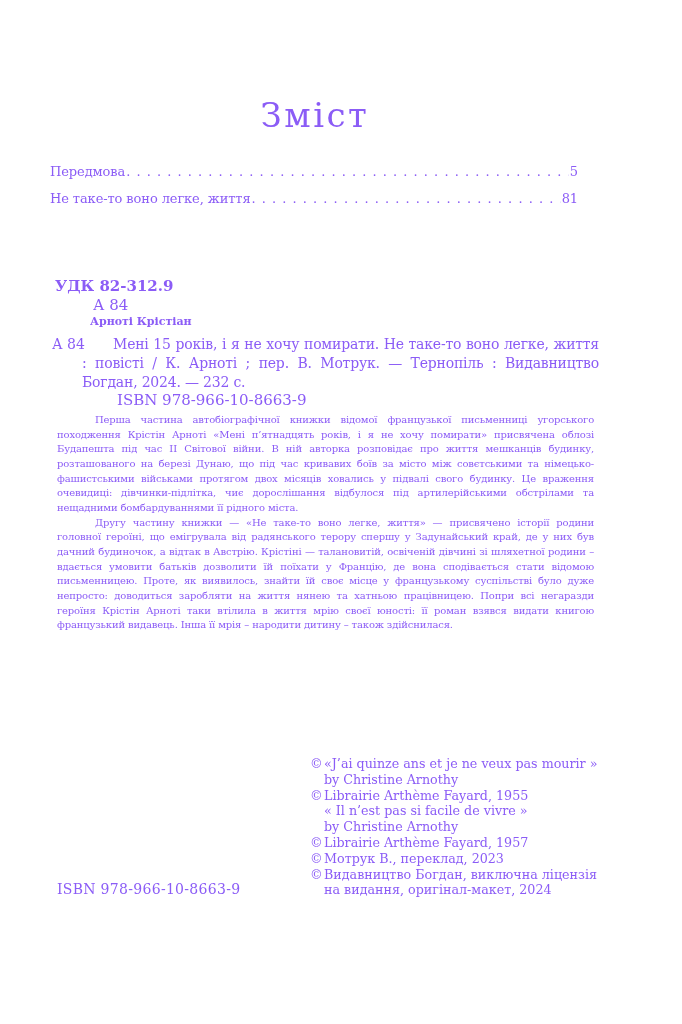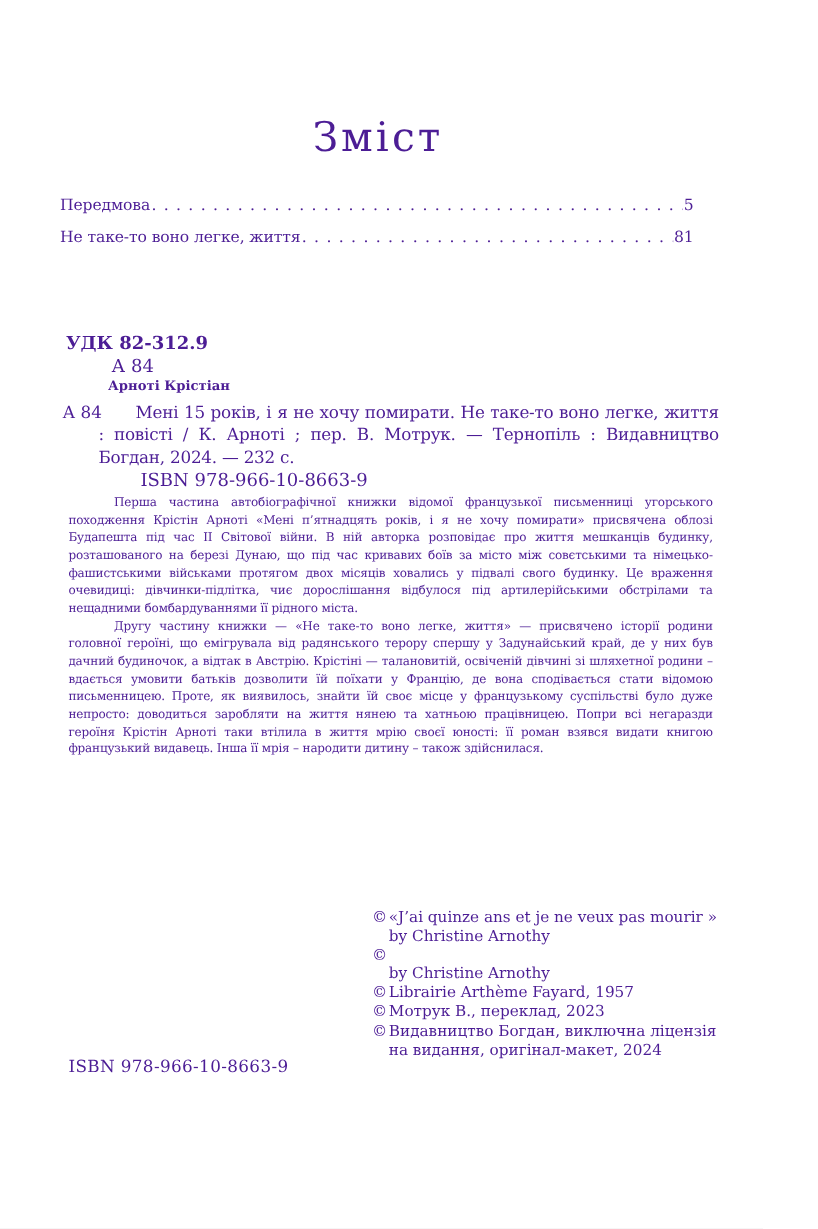--- a/index.html
+++ b/index.html
@@ -2,21 +2,21 @@
 <html><head>
 <meta charset="utf-8">
 <style>
   html, body { margin: 0; padding: 0; background: #e8e8e8; }
   .page {
     position: relative;
     width: 682px;
     height: 1024px;
     margin: 0 auto;
     background: #ffffff;
-    color: #4c1d95;
+    color: #8b5cf6;
     font-family: "DejaVu Serif", "Liberation Serif", serif;
     overflow: hidden;
   }
 
   
   .title {
     position: absolute;
     left: 50px; top: 97px; width: 530px;
     text-align: center;
     font-size: 34px;
@@ -124,20 +124,25 @@
     <div class="cr-line">
       <span class="cr-sym">©</span>
       <span class="cr-text">«J’ai quinze ans et je ne veux pas mourir »</span>
     </div>
     <div class="cr-line">
       <span class="cr-sym"></span>
       <span class="cr-text">by Christine Arnothy</span>
     </div>
     <div class="cr-line">
       <span class="cr-sym">©</span>
+      <span class="cr-text">Librairie Arthème Fayard, 1955</span>
+    </div>
+    <div class="cr-line">
+      <span class="cr-sym"></span>
+      <span class="cr-text">« Il n’est pas si facile de vivre »</span>
     </div>
     <div class="cr-line">
       <span class="cr-sym"></span>
       <span class="cr-text">by Christine Arnothy</span>
     </div>
     <div class="cr-line">
       <span class="cr-sym">©</span>
       <span class="cr-text">Librairie Arthème Fayard, 1957</span>
     </div>
     <div class="cr-line">

